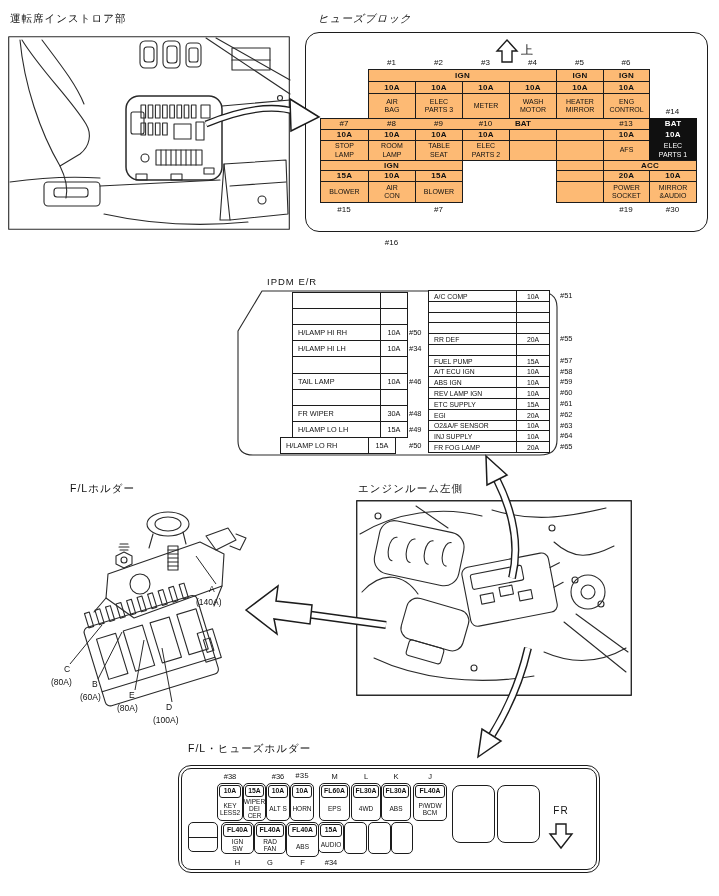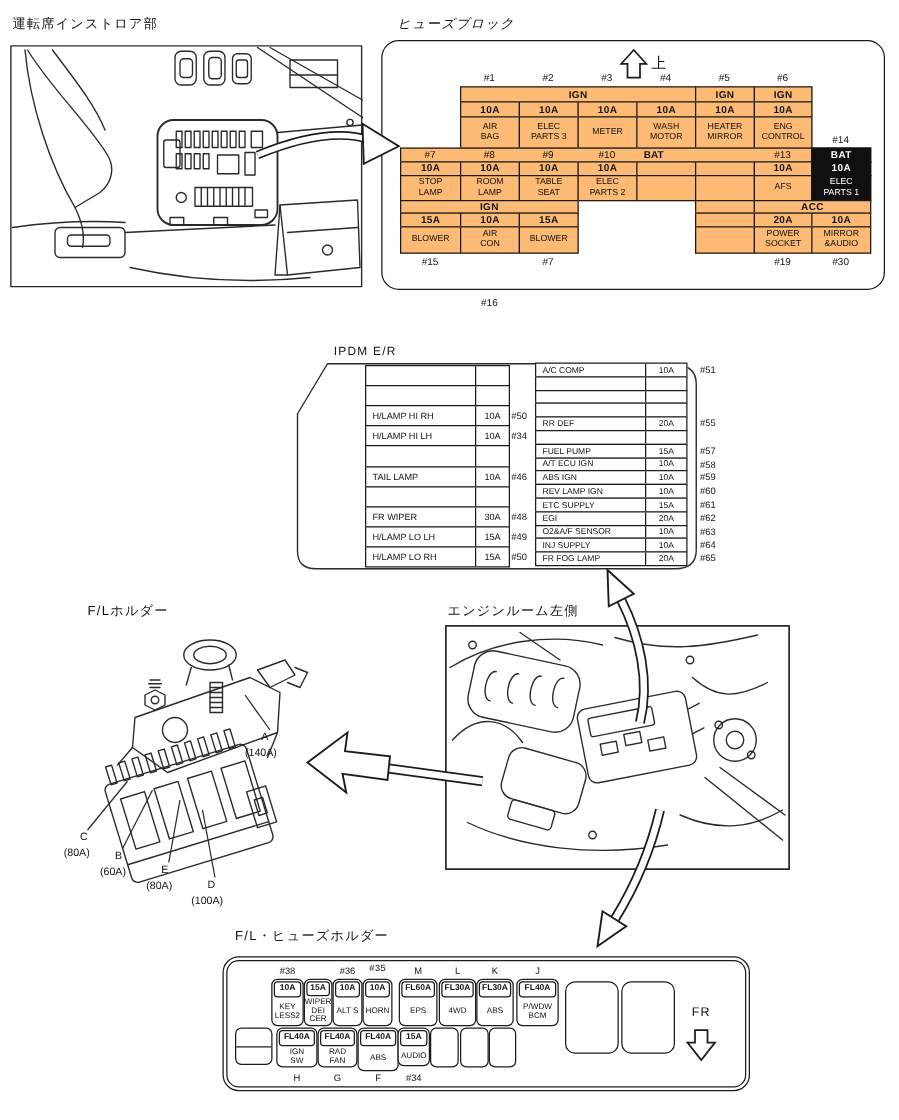--- a/index.html
+++ b/index.html
@@ -227,21 +227,21 @@
       <div class="ip-row" style="left: 292px; top: 405px; width: 116px; height: 17px;">
         <div class="ip-name" style="font-size: 7.3px;">FR WIPER</div>
         <div class="ip-amp" style="width: 26px; font-size: 7.3px;">30A</div>
       </div>
       <div class="ip-tag" style="left: 409px; top: 405px; width: 20px; height: 16px;">#48</div>
       <div class="ip-row" style="left: 292px; top: 421px; width: 116px; height: 17px;">
         <div class="ip-name" style="font-size: 7.3px;">H/LAMP LO LH</div>
         <div class="ip-amp" style="width: 26px; font-size: 7.3px;">15A</div>
       </div>
       <div class="ip-tag" style="left: 409px; top: 421px; width: 20px; height: 16px;">#49</div>
-      <div class="ip-row" style="left: 292px; top: 437px; width: 116px; height: 17px;">
+      <div class="ip-row" style="left: 280px; top: 437px; width: 116px; height: 17px;">
         <div class="ip-name" style="font-size: 7.3px;">H/LAMP LO RH</div>
         <div class="ip-amp" style="width: 26px; font-size: 7.3px;">15A</div>
       </div>
       <div class="ip-tag" style="left: 409px; top: 437px; width: 20px; height: 16px;">#50</div>
       <div class="ip-row" style="left: 428px; top: 290px; width: 122px; height: 12px;">
         <div class="ip-name" style="font-size: 6.8px;">A/C COMP</div>
         <div class="ip-amp" style="width: 32px; font-size: 6.8px;">10A</div>
       </div>
       <div class="ip-tag" style="left: 560px; top: 290px; width: 26px; height: 11px;">#51</div>
       <div class="ip-row" style="left: 428px; top: 301px; width: 122px; height: 12px;">

